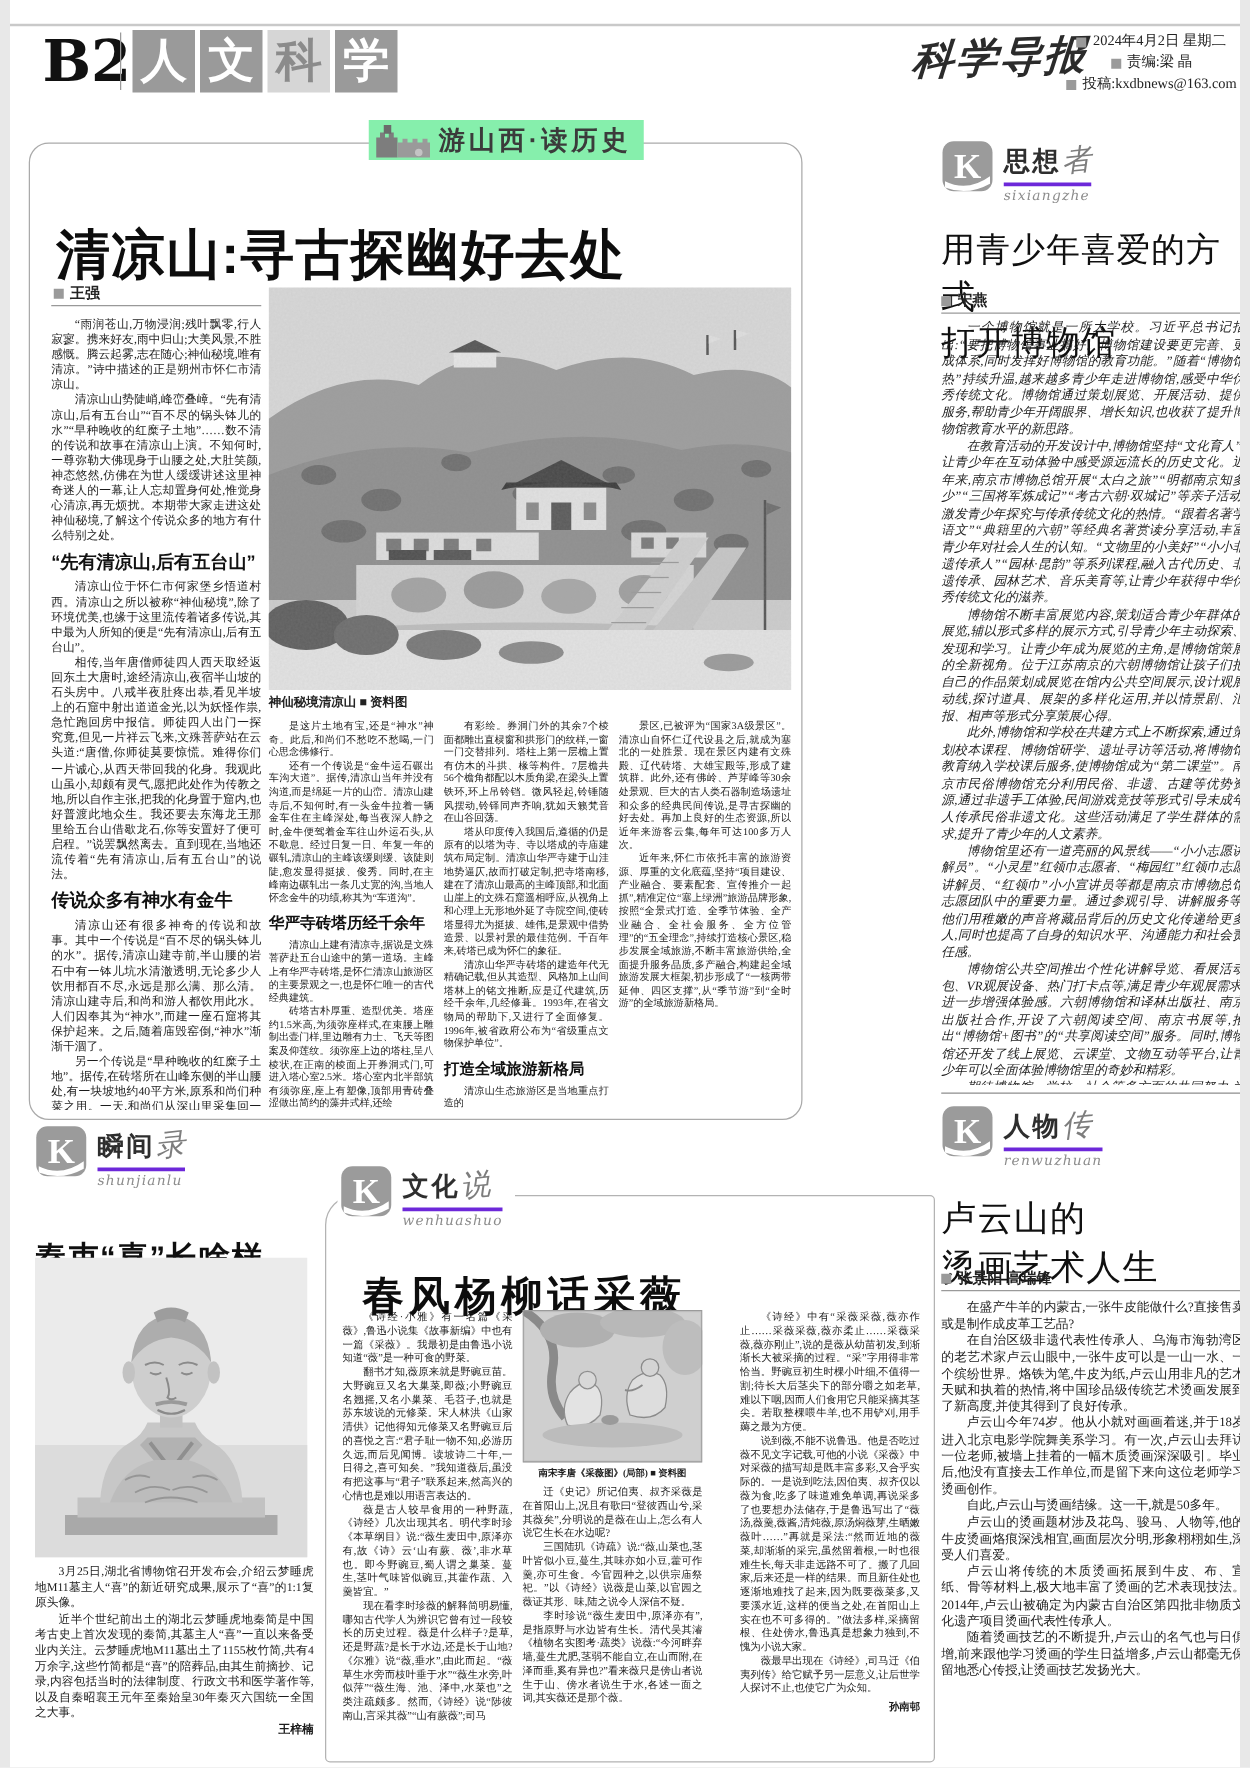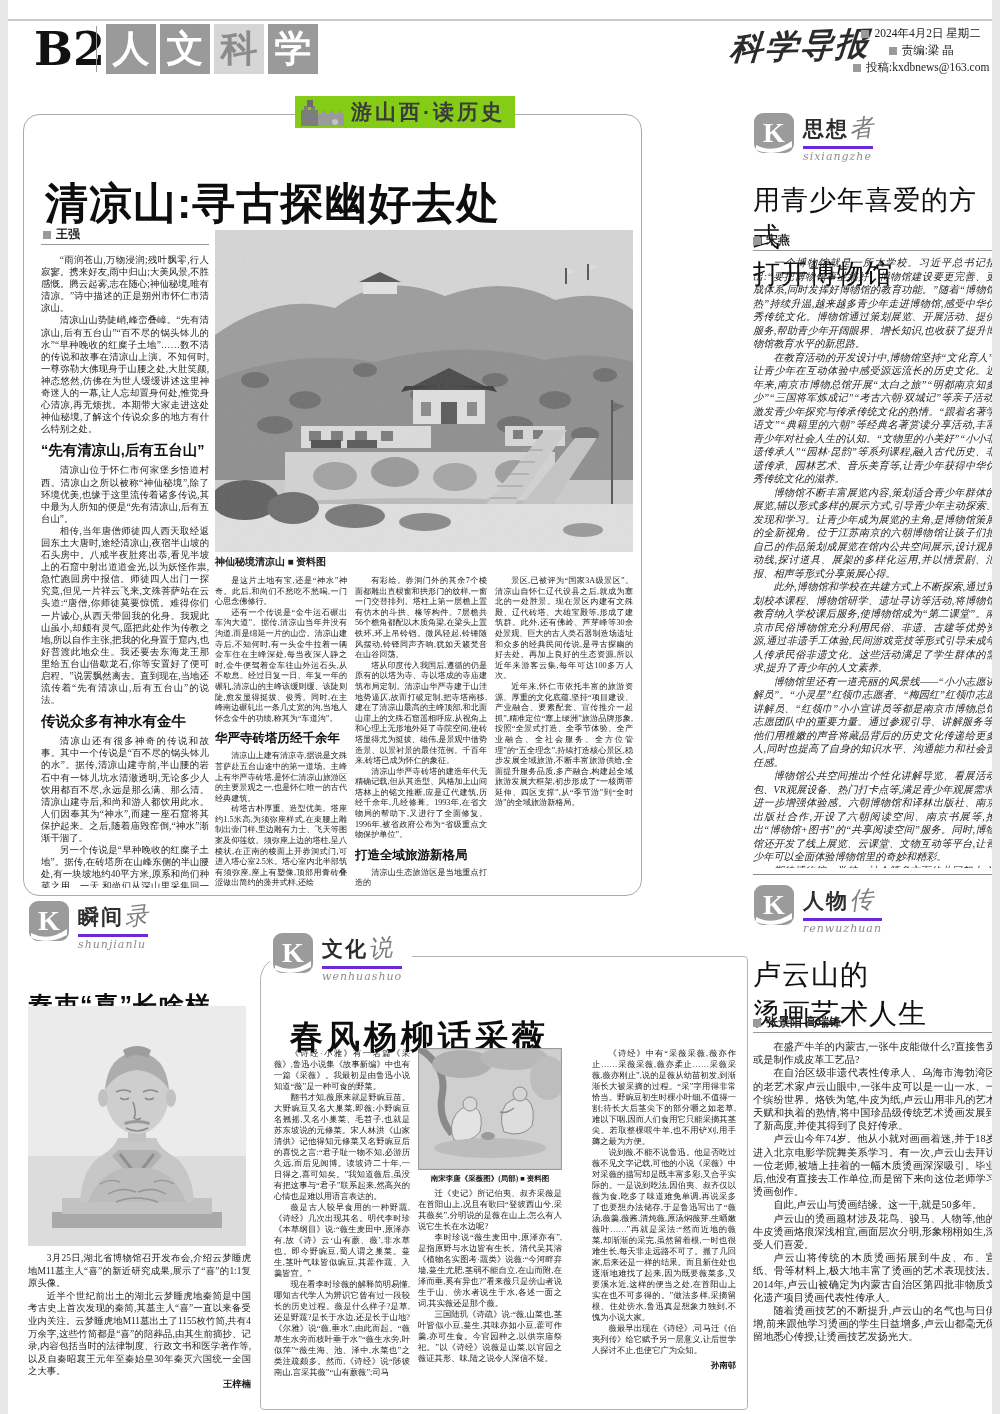--- a/index.html
+++ b/index.html
@@ -18,21 +18,21 @@
   .masthead{position:absolute;left:722px;top:24px;font-family:"DejaVu Serif",serif;
             font-size:33px;font-weight:bold;font-style:italic;color:#2b2b2b;
             transform:skewX(-6deg) rotate(-2deg);letter-spacing:2px;}
   .pubinfo{position:absolute;left:845px;top:25px;font-size:11.5px;line-height:17px;color:#222;}
   .pubinfo .row{display:flex;align-items:center;justify-content:center;}
   .sq{display:inline-block;width:8px;height:8px;background:#9a9a9a;margin-right:5px;flex:0 0 auto;}
   
   .main-box{position:absolute;left:15px;top:114px;width:617px;height:780px;
             border:1px solid #aaaaaa;border-radius:16px;}
   .tag{position:absolute;left:287px;top:96px;display:flex;align-items:center;gap:6px;
-       background:#84cc16;padding:0 10px 0 4px;z-index:3;}
+       background:#86efac;padding:0 10px 0 4px;z-index:3;}
   .tag .tx{font-family:"Liberation Sans",sans-serif;font-size:21px;font-weight:bold;
            color:#3b3b3b;letter-spacing:3px;}
   .m-title{position:absolute;left:37px;top:146px;width:575px;font-family:"Liberation Sans",sans-serif;
            font-size:43px;font-weight:bold;color:#0d0d0d;letter-spacing:1px;white-space:nowrap;}
   .byline{display:flex;align-items:center;font-family:"Liberation Sans",sans-serif;
           font-size:12px;font-weight:bold;color:#222;}
   .m-byline{position:absolute;left:35px;top:226px;font-family:Liberation Serif, serif;}
   .m-byrule{position:absolute;left:33px;top:244px;width:168px;height:1px;background:#999;}
   .coltext{position:absolute;text-align:justify;overflow:hidden;}
   .coltext p{margin:0;text-indent:2em;}
@@ -399,22 +399,22 @@
         <path d="M88 56 Q100 46 110 52 Q118 60 114 78 Q104 90 86 84 Q80 68 88 56 Z" fill="#dddddd" stroke="#8a8a8a" stroke-width="1"></path>
         <circle cx="102" cy="46" r="7" fill="#d4d4d4" stroke="#8a8a8a" stroke-width="1"></circle>
         <path d="M96 60 Q88 66 82 64" stroke="#8a8a8a" stroke-width="1.5" fill="none"></path>
       </g>
       <ellipse cx="72" cy="100" rx="56" ry="10" fill="#bcbcbc"></ellipse>
       <ellipse cx="70" cy="88" rx="7" ry="4" fill="#9a9a9a"></ellipse>
       <rect width="144" height="122" fill="none" stroke="#9a9a9a" stroke-width="2"></rect>
     </svg>
     <p class="wh-cap">南宋李唐《采薇图》(局部) ■ 资料图</p>
     <p>迁《史记》所记伯夷、叔齐采薇是在首阳山上,况且有歌曰“登彼西山兮,采其薇矣”,分明说的是薇在山上,怎么有人说它生长在水边呢?</p>
+    <p>三国陆玑《诗疏》说:“薇,山菜也,茎叶皆似小豆,蔓生,其味亦如小豆,藿可作羹,亦可生食。今官园种之,以供宗庙祭祀。”以《诗经》说薇是山菜,以官园之薇证其形、味,陆之说令人深信不疑。</p>
     <p>李时珍说“薇生麦田中,原泽亦有”,是指原野与水边皆有生长。清代吴其濬《植物名实图考·蔬类》说薇:“今河畔弃墙,蔓生尤肥,茎弱不能自立,在山而附,在泽而垂,奚有异也?”看来薇只是傍山者说生于山、傍水者说生于水,各述一面之词,其实薇还是那个薇。</p>
-    <p>三国陆玑《诗疏》说:“薇,山菜也,茎叶皆似小豆,蔓生,其味亦如小豆,藿可作羹,亦可生食。今官园种之,以供宗庙祭祀。”以《诗经》说薇是山菜,以官园之薇证其形、味,陆之说令人深信不疑。</p>
   </div>
 
   <div class="coltext whc wh3">
     <p>《诗经》中有“采薇采薇,薇亦作止……采薇采薇,薇亦柔止……采薇采薇,薇亦刚止”,说的是薇从幼苗初发,到渐渐长大被采摘的过程。“采”字用得非常恰当。野豌豆初生时棵小叶细,不值得一割;待长大后茎尖下的部分嚼之如老草,难以下咽,因而人们食用它只能采摘其茎尖。若取整棵喂牛羊,也不用铲刈,用手薅之最为方便。</p>
     <p>说到薇,不能不说鲁迅。他是否吃过薇不见文字记载,可他的小说《采薇》中对采薇的描写却是既丰富多彩,又合乎实际的。一是说到吃法,因伯夷、叔齐仅以薇为食,吃多了味道难免单调,再说采多了也要想办法储存,于是鲁迅写出了“薇汤,薇羹,薇酱,清炖薇,原汤焖薇芽,生晒嫩薇叶……”再就是采法:“然而近地的薇菜,却渐渐的采完,虽然留着根,一时也很难生长,每天非走远路不可了。搬了几回家,后来还是一样的结果。而且新住处也逐渐地难找了起来,因为既要薇菜多,又要溪水近,这样的便当之处,在首阳山上实在也不可多得的。”做法多样,采摘留根、住处傍水,鲁迅真是想象力独到,不愧为小说大家。</p>
     <p>薇最早出现在《诗经》,司马迁《伯夷列传》给它赋予另一层意义,让后世学人探讨不止,也使它广为众知。</p>
     <p class="wh-author">孙南邨</p>
   </div>
 
 </div>

